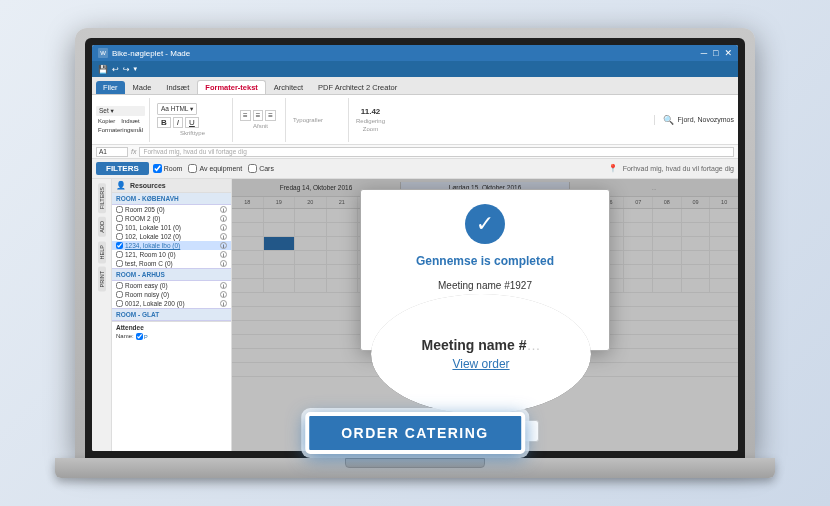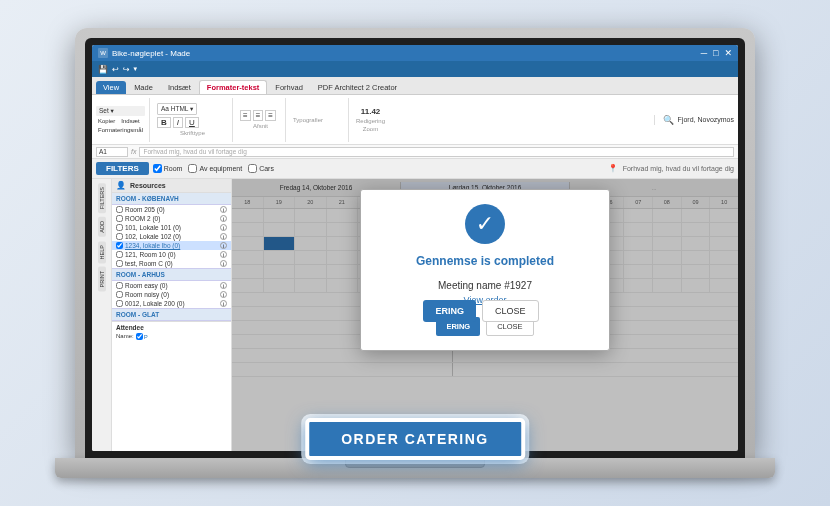--- a/index.html
+++ b/index.html
@@ -40,25 +40,25 @@
           </div>
 
           <div style="background:#2368a0;padding:1px 6px;display:flex;align-items:center;gap:4px;height:16px;">
             <span style="color:#fff;font-size:8px;cursor:pointer;">💾</span>
             <span style="color:#fff;font-size:8px;cursor:pointer;">↩</span>
             <span style="color:#fff;font-size:8px;cursor:pointer;">↪</span>
             <span style="color:#fff;font-size:7px;cursor:pointer;">▾</span>
           </div>
 
           <div style="display:flex;background:#e8e8e8;border-bottom:1px solid #ccc;height:18px;align-items:flex-end;padding:0 4px;gap:1px;">
-            <div style="padding:2px 7px;font-size:7.5px;background:#2e75b6;color:#fff;border-radius:3px 3px 0 0;cursor:pointer;">View</div>
+            <div style="padding:2px 7px;font-size:7.5px;background:#2e75b6;color:#fff;border-radius:3px 3px 0 0;cursor:pointer;">Filer</div>
             <div style="padding:2px 7px;font-size:7.5px;color:#333;cursor:pointer;">Made</div>
             <div style="padding:2px 7px;font-size:7.5px;color:#333;cursor:pointer;">Indsæt</div>
             <div style="padding:2px 7px;font-size:7.5px;color:#c03;font-weight:bold;background:#fff;border:1px solid #ccc;border-bottom:none;border-radius:3px 3px 0 0;cursor:pointer;">Formater-tekst</div>
-            <div style="padding:2px 7px;font-size:7.5px;color:#333;cursor:pointer;">Forhvad</div>
+            <div style="padding:2px 7px;font-size:7.5px;color:#333;cursor:pointer;">Architect</div>
             <div style="padding:2px 7px;font-size:7.5px;color:#333;cursor:pointer;">PDF Architect 2 Creator</div>
           </div>
 
           <div style="display:flex;align-items:center;background:#fff;border-bottom:1px solid #ddd;height:50px;padding:2px 4px;gap:3px;">
 
             <div style="display:flex;flex-direction:column;height:44px;border-right:1px solid #e0e0e0;padding-right:4px;gap:1px;justify-content:center;">
               <div style="font-size:6.5px;color:#333;padding:1px 3px;cursor:pointer;background:#f0f0f0;border-radius:1px;">Set ▾</div>
               <div style="display:flex;gap:2px;">
                 <div style="font-size:6px;color:#333;padding:1px 2px;cursor:pointer;">Kopier</div>
                 <div style="font-size:6px;color:#333;padding:1px 2px;cursor:pointer;">Indsæt</div>
@@ -445,26 +445,32 @@
         </div>
       </div>
     </div>
 
     <div style="width:720px;height:20px;background:linear-gradient(180deg,#c0c0c0,#a0a0a0);border-radius:0 0 6px 6px;box-shadow:0 4px 10px rgba(0,0,0,0.3);">
       <div style="width:140px;height:10px;background:linear-gradient(180deg,#b0b0b0,#989898);border-radius:0 0 4px 4px;margin:0 auto;border:1px solid #888;"></div>
     </div>
 
     <div style="position:absolute;bottom:24px;left:50%;transform:translateX(-20%);z-index:50;width:220px;height:160px;">
 
+      <div style="width:220px;height:120px;border-radius:50%;background:#fff;box-shadow:0 6px 30px rgba(0,0,0,0.5);border:3px solid #fff;overflow:hidden;display:flex;flex-direction:column;align-items:center;justify-content:center;clip-path:ellipse(110px 60px at 110px 60px);">
+        <div style="font-size:14px;font-weight:bold;color:#333;white-space:nowrap;">
+          Meeting name #<span style="color:#ccc;font-weight:normal;">…</span>
+        </div>
+        <div style="font-size:12px;color:#2e75b6;text-decoration:underline;cursor:pointer;margin-top:4px;">View order</div>
+      </div>
 
       <div style="display:flex;gap:6px;justify-content:center;margin-top:6px;">
         <button style="background:#2e75b6;color:#fff;border:none;padding:5px 12px;font-size:9px;font-weight:bold;border-radius:3px;cursor:pointer;">ERING</button>
         <button style="background:#fff;color:#333;border:1px solid #ccc;padding:5px 12px;font-size:9px;border-radius:3px;cursor:pointer;">CLOSE</button>
       </div>
     </div>
 
-    <div style="position:absolute;bottom:18px;left:50%;transform:translateX(-50%);z-index:60;text-decoration:underline;">
+    <div style="position:absolute;bottom:24px;left:50%;transform:translateX(-50%);z-index:60;text-decoration:underline;">
       <button style="background:#2e75b6;color:#fff;border:4px solid #fff;padding:9px 32px;font-size:14px;font-weight:bold;letter-spacing:1.5px;border-radius:5px;cursor:pointer;box-shadow:0 4px 18px rgba(46,117,182,0.7),0 0 0 4px rgba(255,255,255,0.8);white-space:nowrap;">ORDER CATERING</button>
     </div>
 
   </div>
 
 </div>
 
 </body></html>

